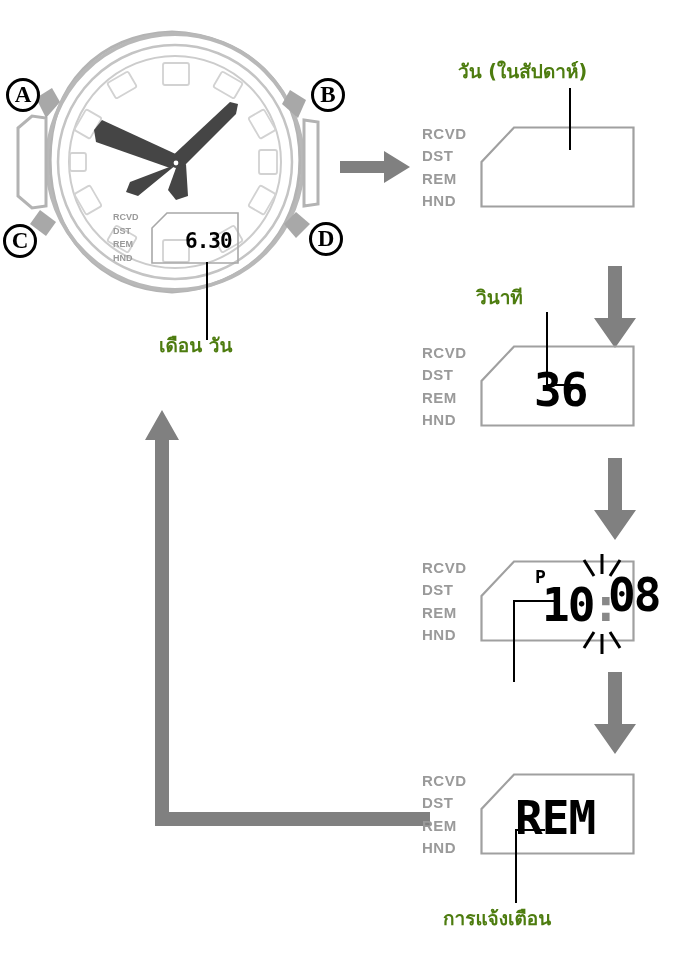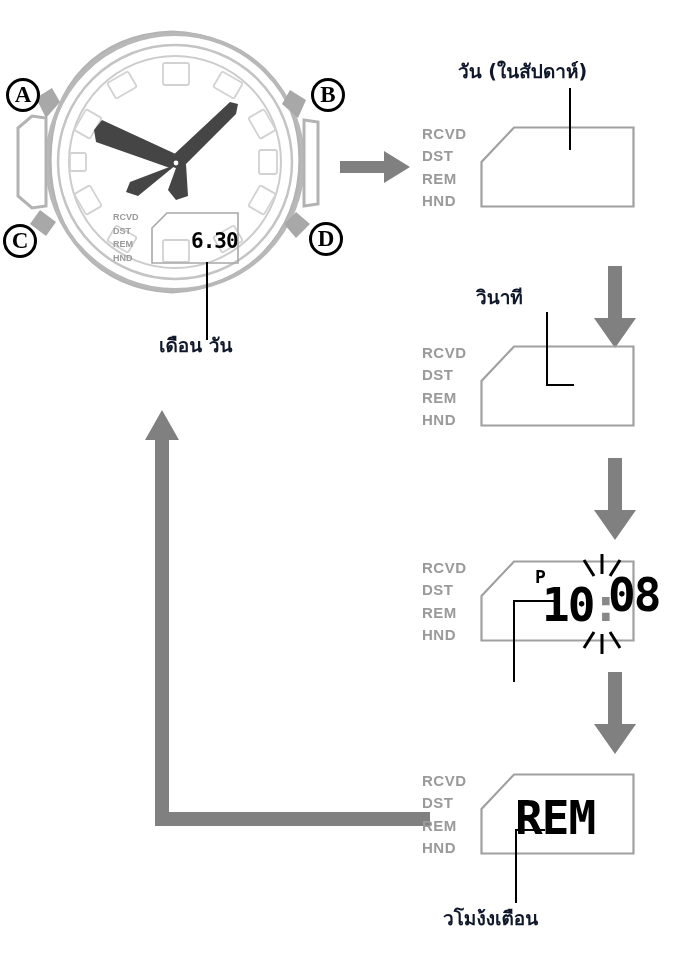--- a/index.html
+++ b/index.html
@@ -15,21 +15,21 @@
     width: 697px;
     height: 975px;
     background: #ffffff;
     overflow: hidden;
   }
   .abs { position: absolute; }
 
   
   .caption {
     position: absolute;
-    color: #0f172a;
+    color: #4d7c0f;
     font-family: "DejaVu Sans", "Liberation Sans", sans-serif;
     font-size: 19px;
     font-weight: bold;
     white-space: nowrap;
     letter-spacing: 0px;
   }
 
   
   .panel {
     position: absolute;
@@ -179,21 +179,21 @@
   <div class="abs" style="left:113px; top:212px; width:125px; height:52px;">
     <div class="abs" style="left:0; top:1px; width:42px; height:50px; display:flex; flex-direction:column; justify-content:space-between;">
       <span style="color:#9a9a9a; font-size:9px; font-weight:bold; line-height:1;">RCVD</span>
       <span style="color:#9a9a9a; font-size:9px; font-weight:bold; line-height:1;">DST</span>
       <span style="color:#9a9a9a; font-size:9px; font-weight:bold; line-height:1;">REM</span>
       <span style="color:#9a9a9a; font-size:9px; font-weight:bold; line-height:1;">HND</span>
     </div>
     <svg class="abs" style="left:38px; top:0;" width="88" height="52" viewBox="0 0 88 52" xmlns="http://www.w3.org/2000/svg">
       <path d="M 16 1 L 87 1 L 87 51 L 1 51 L 1 16 Z" fill="none" stroke="#a8a8a8" stroke-width="1.6"></path>
     </svg>
-    <span class="lcd-text" style="left:78px; top:17px; font-size:21px; letter-spacing:-1px;">6.30</span>
+    <span class="lcd-text" style="left:72px; top:17px; font-size:21px; letter-spacing:-1px;">6.30</span>
   </div>
 
   <div class="leader leader-v" style="left:206px; top:262px; width:2px; height:78px;"></div>
   <div class="caption" style="left:159px; top:330px;">เดือน วัน</div>
 
   <div class="flow" style="left:340px; top:148px;">
     <svg width="74" height="38" viewBox="0 0 74 38" xmlns="http://www.w3.org/2000/svg">
       <path d="M 0 13 L 44 13 L 44 3 L 70 19 L 44 35 L 44 25 L 0 25 Z" fill="#808080"></path>
     </svg>
   </div>
@@ -244,20 +244,21 @@
       <span class="ind">RCVD</span>
       <span class="ind">DST</span>
       <span class="ind">REM</span>
       <span class="ind">HND</span>
     </div>
     <div class="panel-frame">
       <svg width="155" height="82" viewBox="0 0 155 82" xmlns="http://www.w3.org/2000/svg">
         <path d="M 34 1.5 L 153.5 1.5 L 153.5 80.5 L 1.5 80.5 L 1.5 36 Z" fill="none" stroke="#a0a0a0" stroke-width="2.2"></path>
       </svg>
     </div>
+    <span class="lcd-text" style="left:112px; top:18px; font-size:46px; letter-spacing:-1px;">36</span>
   </div>
 
   <div class="leader leader-v" style="left:546px; top:312px; height:72px;"></div>
   <div class="leader leader-h" style="left:546px; top:384px; width:28px;"></div>
   <div class="caption" style="left:476px; top:282px;">วินาที</div>
 
   <div class="panel" style="left:422px; top:560px;">
     <div class="panel-indicators">
       <span class="ind">RCVD</span>
       <span class="ind">DST</span>
@@ -301,15 +302,15 @@
     <div class="panel-frame">
       <svg width="155" height="82" viewBox="0 0 155 82" xmlns="http://www.w3.org/2000/svg">
         <path d="M 34 1.5 L 153.5 1.5 L 153.5 80.5 L 1.5 80.5 L 1.5 36 Z" fill="none" stroke="#a0a0a0" stroke-width="2.2"></path>
       </svg>
     </div>
     <span class="lcd-text" style="left:93px; top:18px; font-size:46px; letter-spacing:-1px;">REM</span>
   </div>
 
   <div class="leader leader-h" style="left:515px; top:829px; width:30px;"></div>
   <div class="leader leader-v" style="left:515px; top:829px; height:74px;"></div>
-  <div class="caption" style="left:443px; top:903px;">วโมง้งเตือน</div>
+  <div class="caption" style="left:443px; top:903px;">การแจ้งเตือน</div>
 
 </div>
 
 </body></html>

